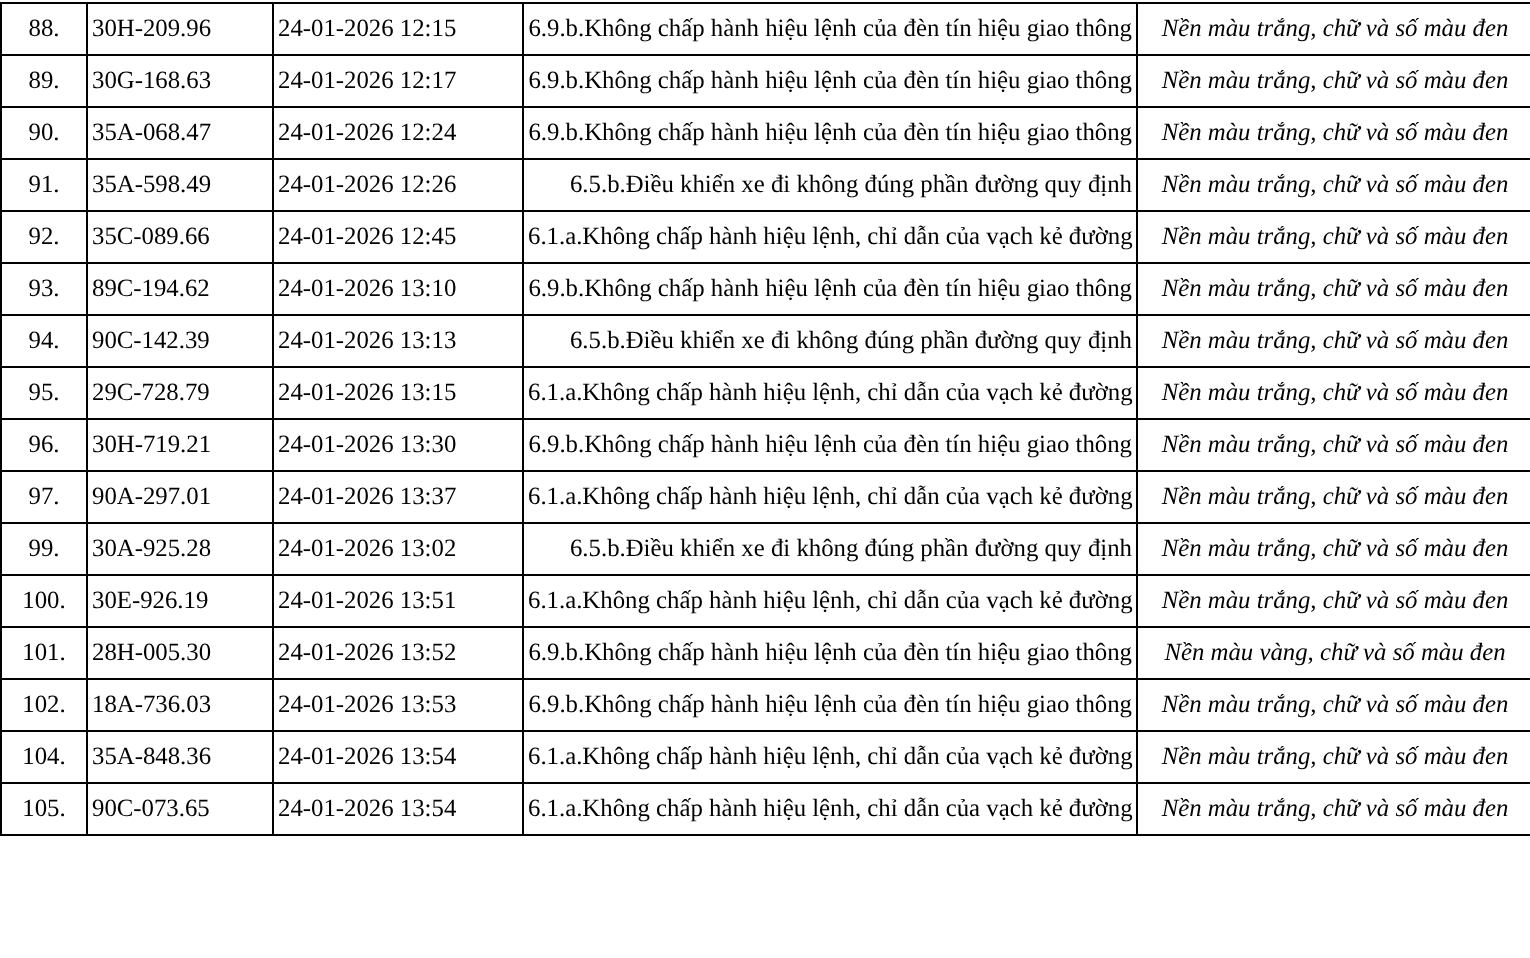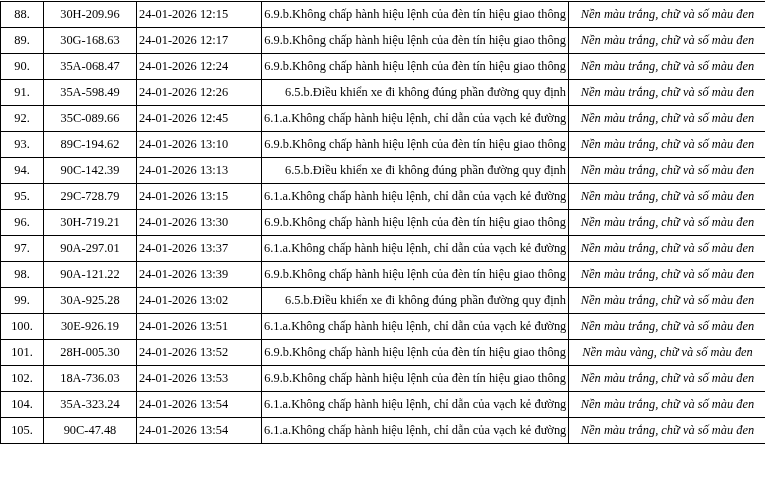--- a/index.html
+++ b/index.html
@@ -31,21 +31,21 @@
     border: 1px solid #000000;
     height: 25px;
     padding: 0 2px;
     font-size: 12.4px;
     line-height: 1.05;
     vertical-align: middle;
     white-space: nowrap;
     overflow: hidden;
   }
   .col-index   { width: 38px;  text-align: center; }
-  .col-plate   { width: 88px;  text-align: center; }
+  .col-plate   { width: 88px;  text-align: left; }
   .col-time    { width: 120px; text-align: left; }
   .col-desc    { width: 302px; text-align: right; }
   .col-color   { width: 193px; text-align: center; font-style: italic; }
 </style>
 </head>
 <body>
 
 <div class="sheet">
   <table class="violations">
     <tbody>
@@ -113,27 +113,20 @@
           <td class="col-color">Nền màu trắng, chữ và số màu đen</td>
         </tr>
         <tr>
           <td class="col-index">97.</td>
           <td class="col-plate">90A-297.01</td>
           <td class="col-time">24-01-2026 13:37</td>
           <td class="col-desc">6.1.a.Không chấp hành hiệu lệnh, chỉ dẫn của vạch kẻ đường</td>
           <td class="col-color">Nền màu trắng, chữ và số màu đen</td>
         </tr>
         <tr>
-          <td class="col-index">98.</td>
-          <td class="col-plate">90A-121.22</td>
-          <td class="col-time">24-01-2026 13:39</td>
-          <td class="col-desc">6.9.b.Không chấp hành hiệu lệnh của đèn tín hiệu giao thông</td>
-          <td class="col-color">Nền màu trắng, chữ và số màu đen</td>
-        </tr>
-        <tr>
           <td class="col-index">99.</td>
           <td class="col-plate">30A-925.28</td>
           <td class="col-time">24-01-2026 13:02</td>
           <td class="col-desc">6.5.b.Điều khiển xe đi không đúng phần đường quy định</td>
           <td class="col-color">Nền màu trắng, chữ và số màu đen</td>
         </tr>
         <tr>
           <td class="col-index">100.</td>
           <td class="col-plate">30E-926.19</td>
           <td class="col-time">24-01-2026 13:51</td>
@@ -149,27 +142,27 @@
         </tr>
         <tr>
           <td class="col-index">102.</td>
           <td class="col-plate">18A-736.03</td>
           <td class="col-time">24-01-2026 13:53</td>
           <td class="col-desc">6.9.b.Không chấp hành hiệu lệnh của đèn tín hiệu giao thông</td>
           <td class="col-color">Nền màu trắng, chữ và số màu đen</td>
         </tr>
         <tr>
           <td class="col-index">104.</td>
-          <td class="col-plate">35A-323.24</td>
+          <td class="col-plate">35A-848.36</td>
           <td class="col-time">24-01-2026 13:54</td>
           <td class="col-desc">6.1.a.Không chấp hành hiệu lệnh, chỉ dẫn của vạch kẻ đường</td>
           <td class="col-color">Nền màu trắng, chữ và số màu đen</td>
         </tr>
         <tr>
           <td class="col-index">105.</td>
-          <td class="col-plate">90C-47.48</td>
+          <td class="col-plate">90C-073.65</td>
           <td class="col-time">24-01-2026 13:54</td>
           <td class="col-desc">6.1.a.Không chấp hành hiệu lệnh, chỉ dẫn của vạch kẻ đường</td>
           <td class="col-color">Nền màu trắng, chữ và số màu đen</td>
         </tr>
       </tbody>
   </table>
 </div>
 
 </body></html>

